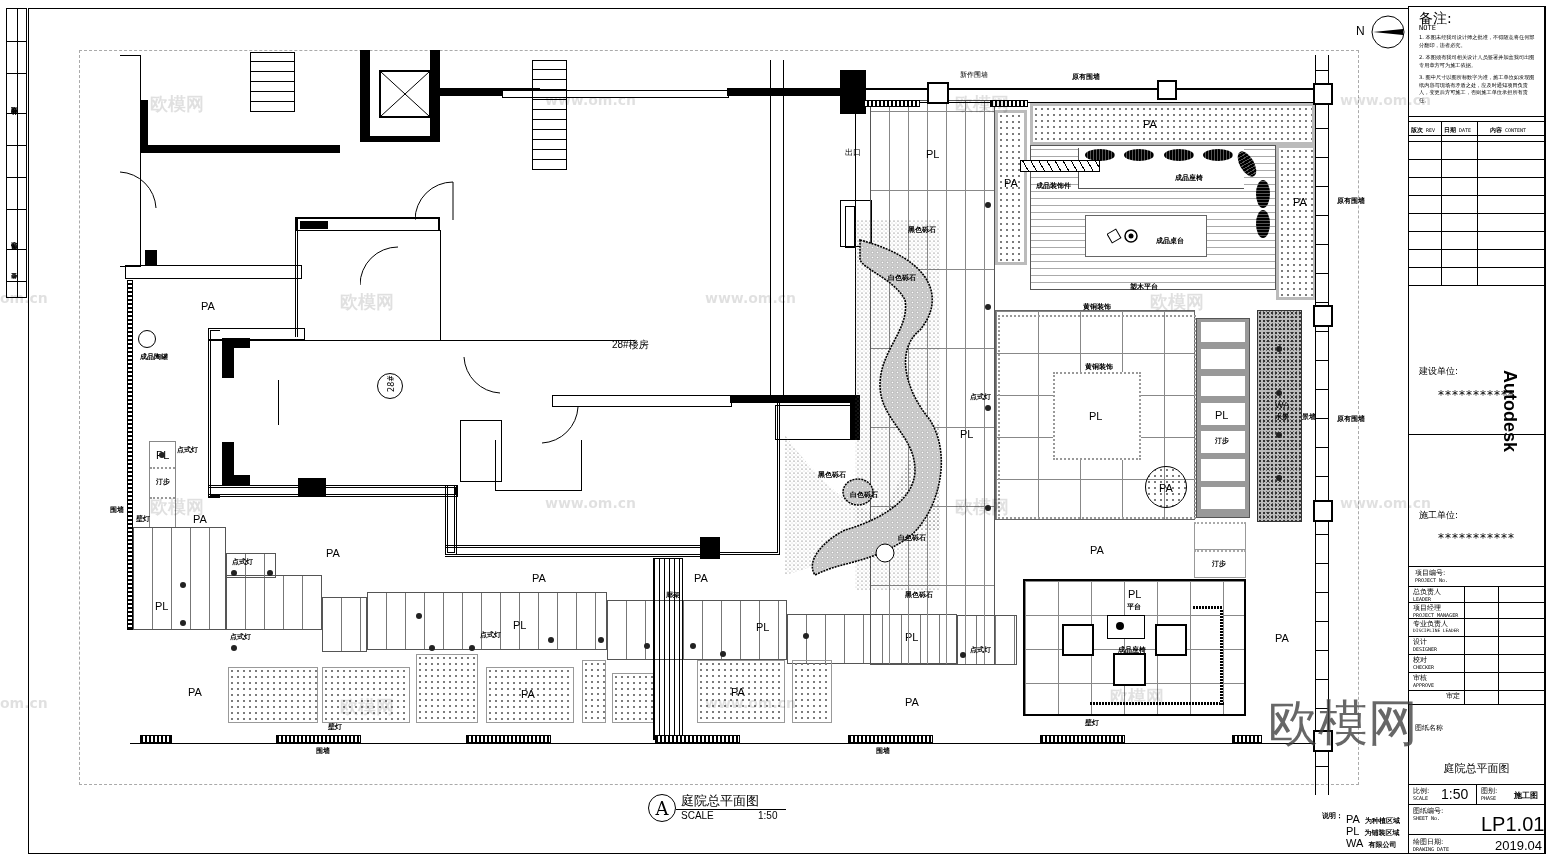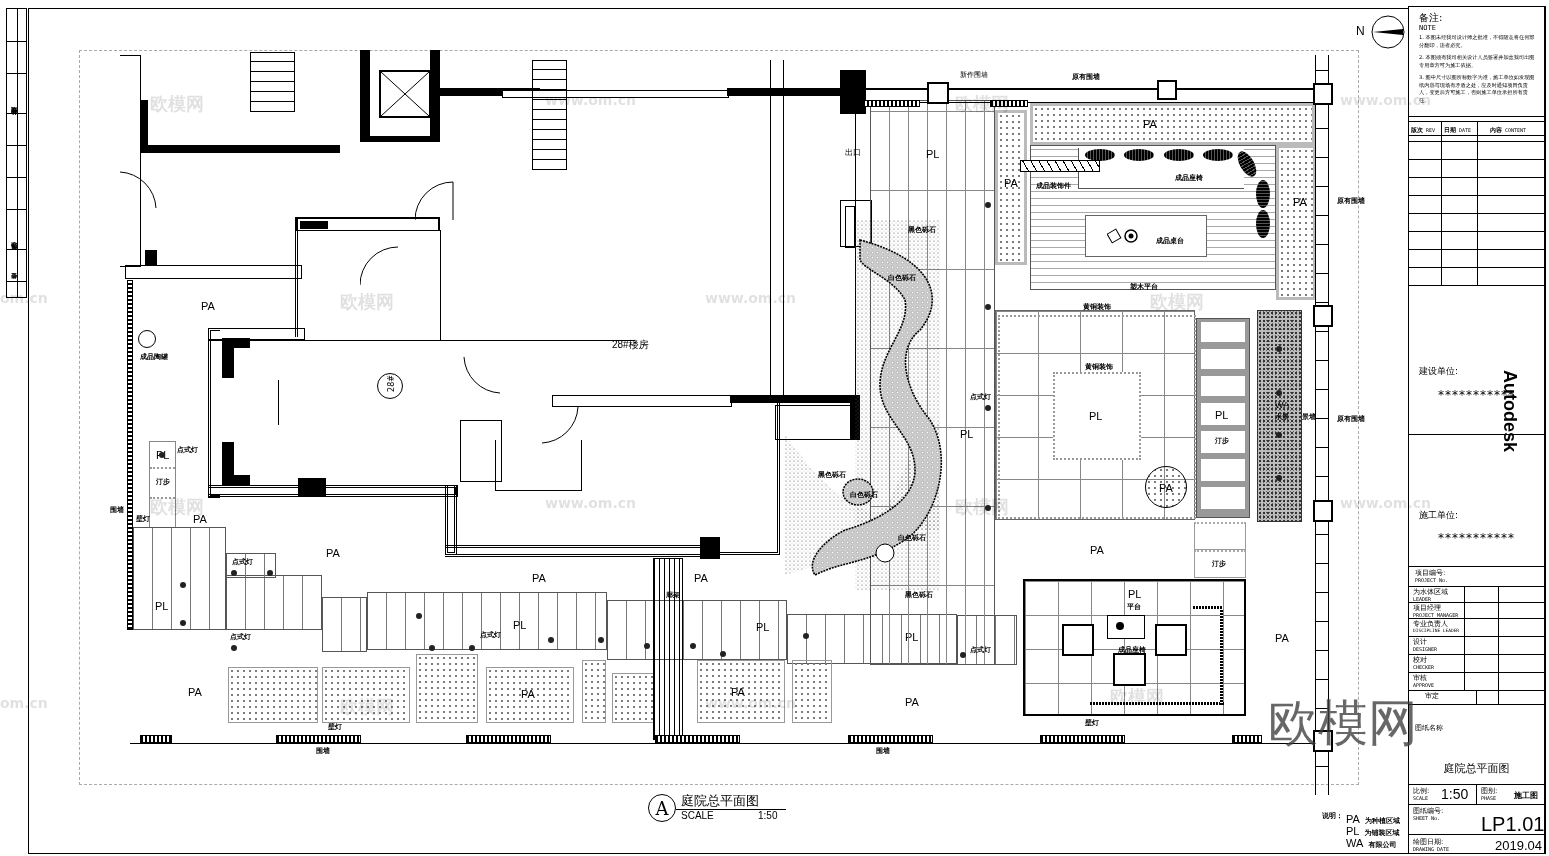--- a/index.html
+++ b/index.html
@@ -354,21 +354,21 @@
 
 <div class="abs" style="left:1322px;top:808px;width:90px;height:40px;">
   <span class="sm" style="left:0;top:3px;">说明：</span>
   <div style="position:absolute;left:24px;top:0;white-space:nowrap;"><span style="font-size:11px;font-family:'Liberation Sans',sans-serif;">PA</span> <span style="font-size:7px;font-weight:bold;text-align:right;">为种植区域</span></div>
   <div style="position:absolute;left:24px;top:12px;white-space:nowrap;"><span style="font-size:11px;font-family:'Liberation Sans',sans-serif;">PL</span> <span style="font-size:7px;font-weight:bold;">为铺装区域</span></div>
   <div style="position:absolute;left:24px;top:24px;white-space:nowrap;"><span style="font-size:11px;font-family:'Liberation Sans',sans-serif;">WA</span> <span style="font-size:7px;font-weight:bold;">有限公司</span></div>
 </div>
 
 <div id="titleblock">
   <div class="tb-row" style="top:0;height:110px;">
-    <div class="cn" style="position:absolute;left:10px;top:6px;font-size:10px;">备注:</div>
+    <div class="cn" style="position:absolute;left:10px;top:6px;font-size:14px;">备注:</div>
     <div class="en" style="position:absolute;left:10px;top:18px;font-size:7px;">NOTE</div>
     <div class="note-txt" style="position:absolute;top:27px;">1. 本图未经我司设计师之批准，不得随意将任何部分翻印，违者必究。</div>
     <div class="note-txt" style="position:absolute;top:47px;">2. 本图须有我司相关设计人员签署并加盖我司出图专用章方可为施工依据。</div>
     <div class="note-txt" style="position:absolute;top:67px;">3. 图中尺寸以图所标数字为准，施工单位如发现图纸内容与现场有矛盾之处，应及时通知项目负责人，变更后方可施工，否则施工单位承担所有责任。</div>
   </div>
   <div class="tb-row" style="top:110px;height:5px;"></div>
   <div class="tb-row" style="top:115px;height:14px;">
     <div class="tb-cell" style="left:0;width:33px;padding:2px;"><span class="cn" style="font-size:6px;font-weight:bold;">版次</span> <span class="en">REV</span></div>
     <div class="tb-cell" style="left:33px;width:36px;padding:2px;"><span class="cn" style="font-size:6px;font-weight:bold;">日期</span> <span class="en">DATE</span></div>
     <div class="tb-cell" style="left:69px;right:0;padding:2px 12px;border-right:none;"><span class="cn" style="font-size:6px;font-weight:bold;">内容</span> <span class="en">CONTENT</span></div>
@@ -387,21 +387,21 @@
   </div>
   <div class="tb-row" style="top:560px;height:20px;">
     <div style="position:absolute;left:6px;top:2px;">
         <div class="cn" style="font-size:7px;line-height:8px;">项目编号:</div>
         <div class="en">PROJECT No.</div>
       </div>
   </div>
   <div style="position:absolute;left:0;right:0;top:580px;height:156px;">
     <div class="tb-row" style="top:0;height:16px;">
         <div class="tb-cell" style="left:0;width:56px;padding:1px 4px;">
-          <div class="cn" style="font-size:7px;line-height:8px;">为水体区域</div>
+          <div class="cn" style="font-size:7px;line-height:8px;">总负责人</div>
           <div class="en">LEADER</div>
         </div>
         <div class="tb-cell" style="left:56px;width:34px;"></div>
       </div>
     <div class="tb-row" style="top:16px;height:16px;">
         <div class="tb-cell" style="left:0;width:56px;padding:1px 4px;">
           <div class="cn" style="font-size:7px;line-height:8px;">项目经理</div>
           <div class="en">PROJECT MANAGER</div>
         </div>
         <div class="tb-cell" style="left:56px;width:34px;"></div>
@@ -428,21 +428,21 @@
         <div class="tb-cell" style="left:56px;width:34px;"></div>
       </div>
     <div class="tb-row" style="top:86px;height:18px;">
         <div class="tb-cell" style="left:0;width:56px;padding:1px 4px;">
           <div class="cn" style="font-size:7px;line-height:8px;">审核</div>
           <div class="en">APPROVE</div>
         </div>
         <div class="tb-cell" style="left:56px;width:34px;"></div>
       </div>
     <div class="tb-row" style="top:104px;height:14px;">
-        <div class="tb-cell" style="left:12px;width:56px;padding:1px 4px;">
+        <div class="tb-cell" style="left:0;width:56px;padding:1px 4px;text-align:right;">
           <div class="cn" style="font-size:7px;line-height:8px;">审定</div>
         </div>
         <div class="tb-cell" style="left:56px;width:34px;"></div>
       </div>
   </div>
   <div class="tb-row" style="top:698px;height:80px;">
     <div class="cn" style="position:absolute;left:6px;top:18px;font-size:7px;">图纸名称</div>
     <div style="position:absolute;left:0;right:0;top:56px;text-align:center;font-size:11px;font-family:'DejaVu Serif',serif;">庭院总平面图</div>
   </div>
   <div class="tb-row" style="top:778px;height:20px;">

